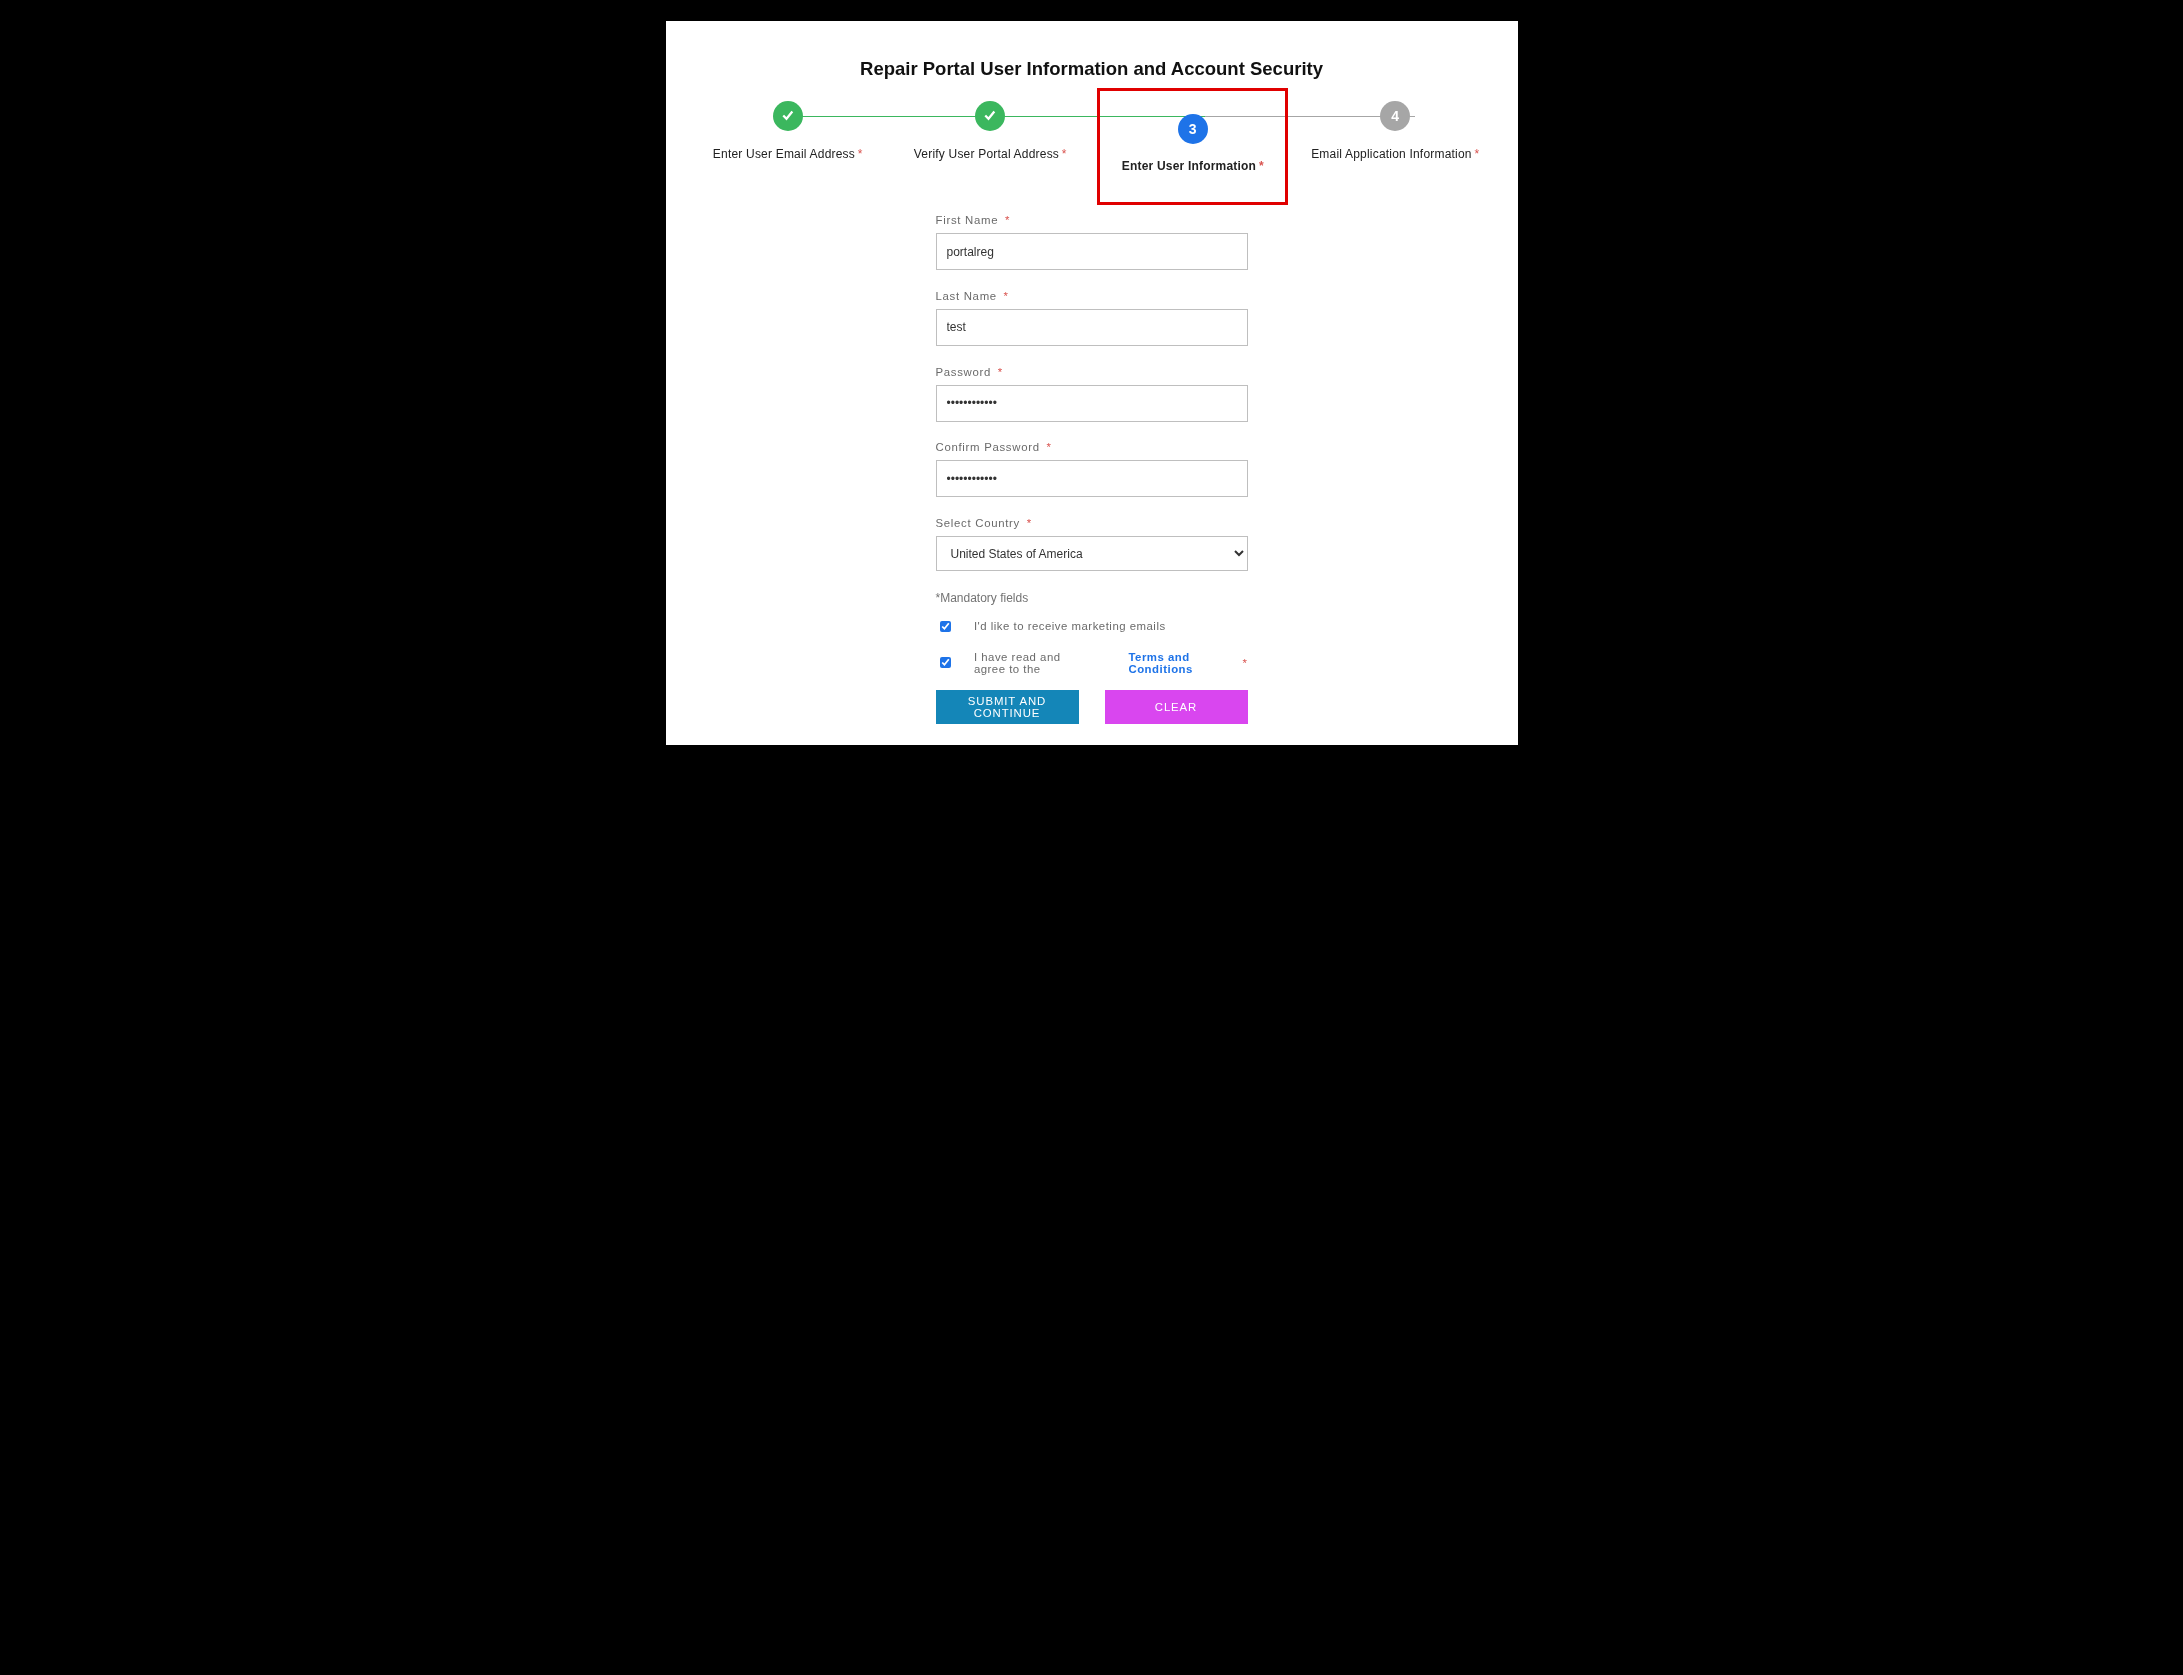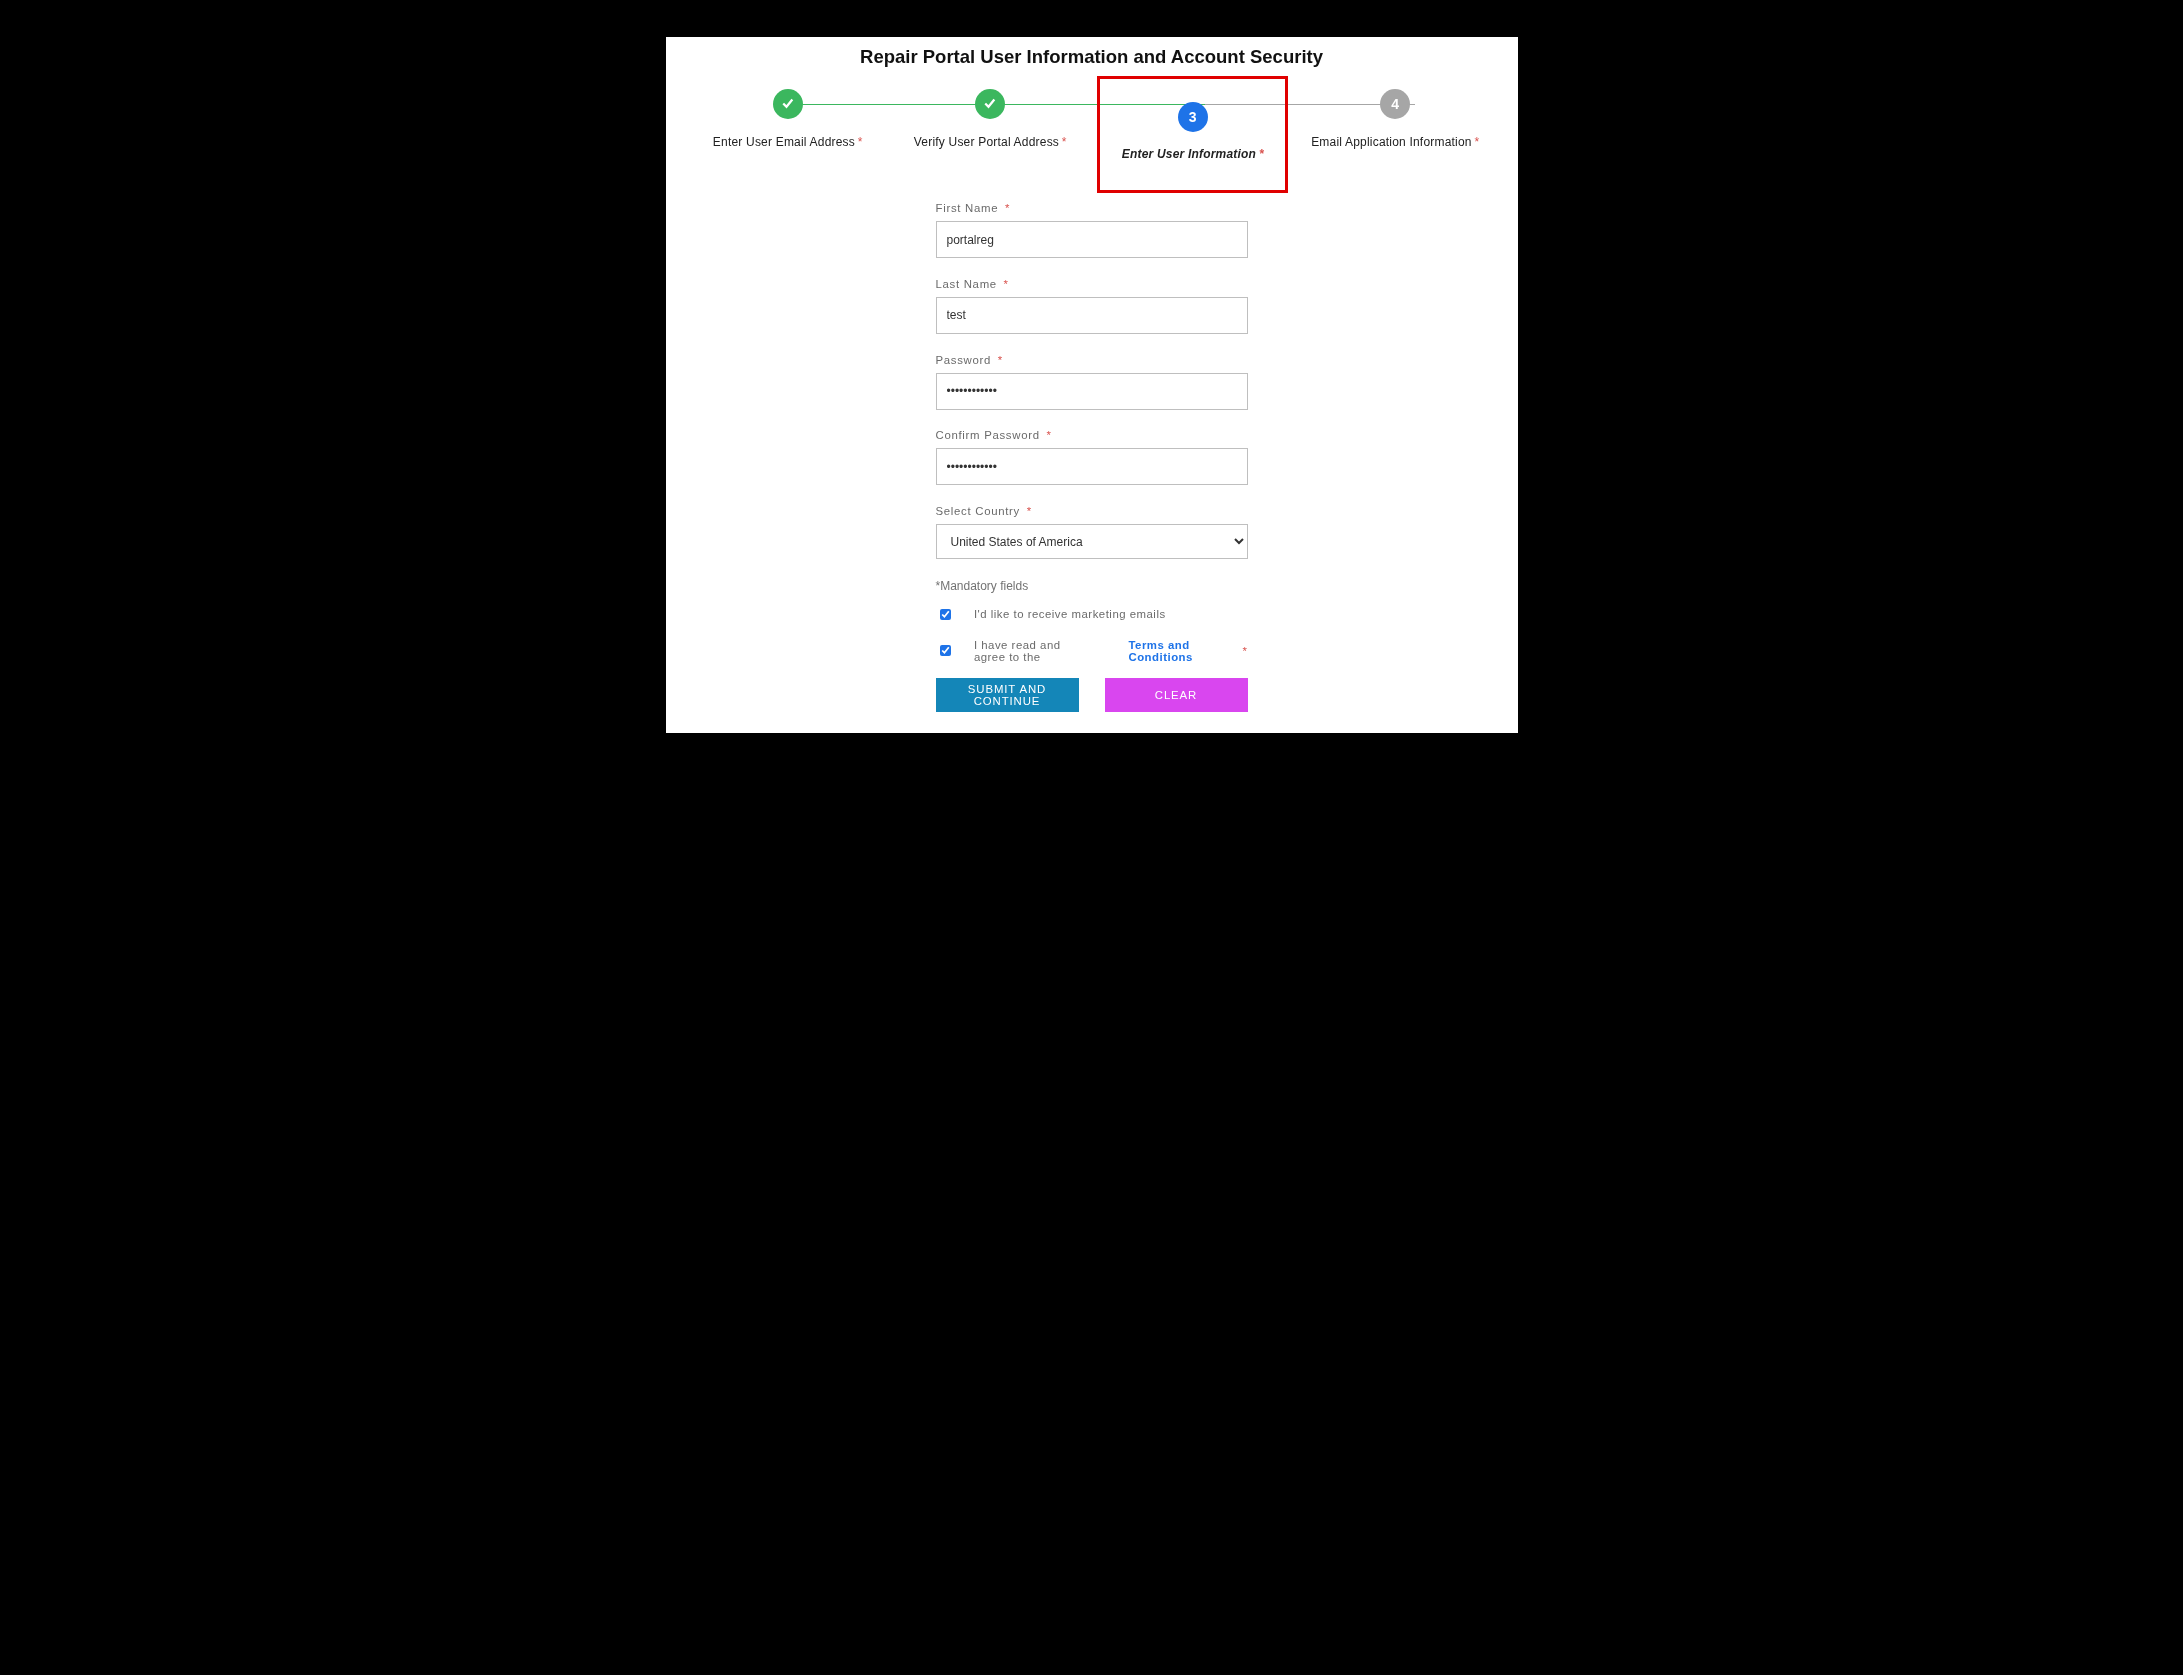--- a/index.html
+++ b/index.html
@@ -8,22 +8,22 @@
     background: #000;
     font-family: Arial, Helvetica, sans-serif;
   }
   .outer {
     background: #000;
     padding: 21px;
   }
   .card {
     background: #fff;
     width: 852px;
-    margin: 16px auto;
-    padding: 2px 21px 21px 21px;
+    margin: 0 auto;
+    padding: 30px 21px 21px 21px;
     box-sizing: border-box;
   }
   .page-title {
     text-align: center;
     font-size: 18.5px;
     font-weight: bold;
     margin: 7px 0 21px 0;
     color: #111;
   }
 
@@ -68,21 +68,21 @@
   .step-circle.done { background: #3bb75e; }
   .step-circle.current { background: #1e73e8; }
   .step-circle.upcoming { background: #a6a6a6; }
   .step-circle svg { width: 15.6px; height: 15.6px; fill: none; stroke: #fff; stroke-width: 3.5; }
   .step-label {
     margin-top: 15.6px;
     font-size: 12px;
     color: #222;
     letter-spacing: 0.2px;
   }
-  .step-label.current { font-weight: bold; font-style: italic; }
+  .step-label.current { font-weight: bold; }
   .req-star { color: #d9534f; margin-left: 2.8px; }
 
   .highlight-box {
     position: absolute;
     border: 3.6px solid #e00000;
     top: -12.8px;
     bottom: -15.6px;
     left: -3.6px;
     right: -3.6px;
     pointer-events: none;

